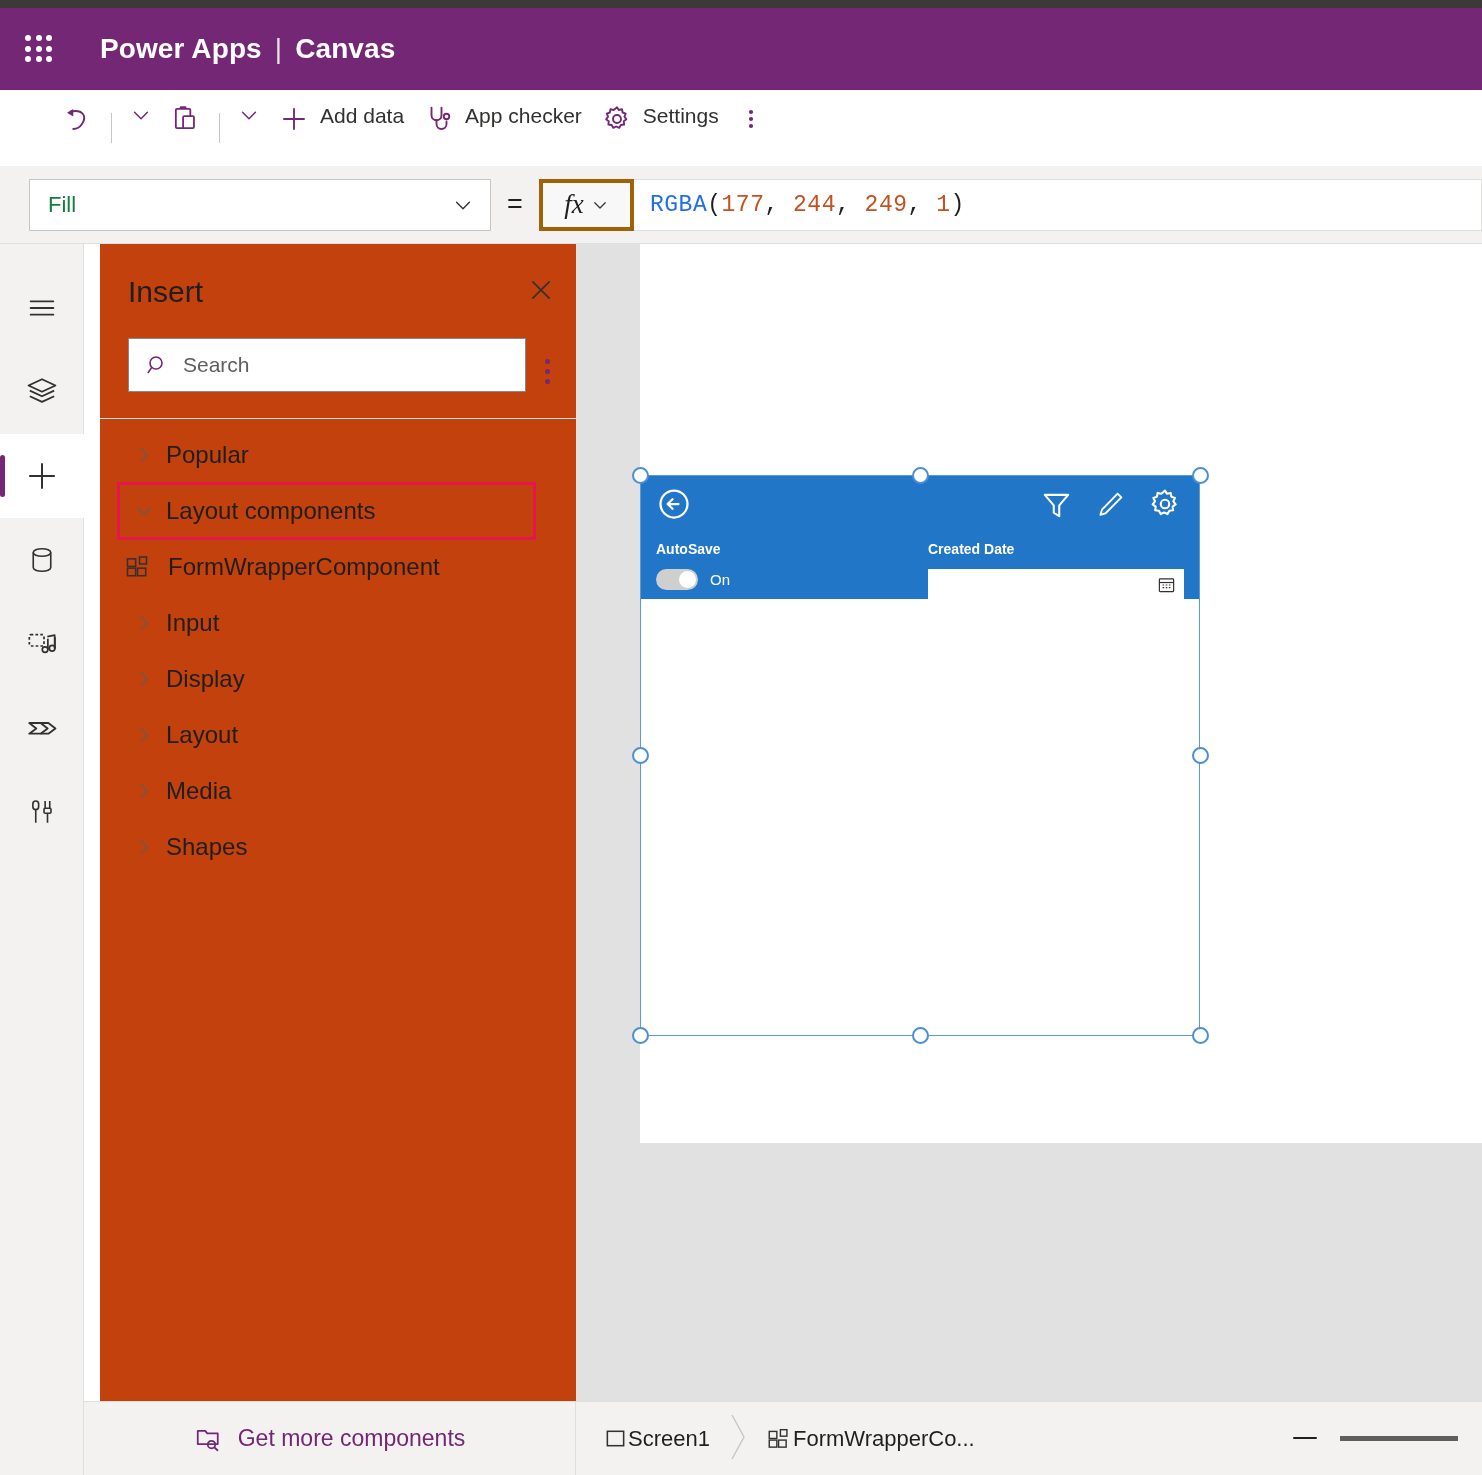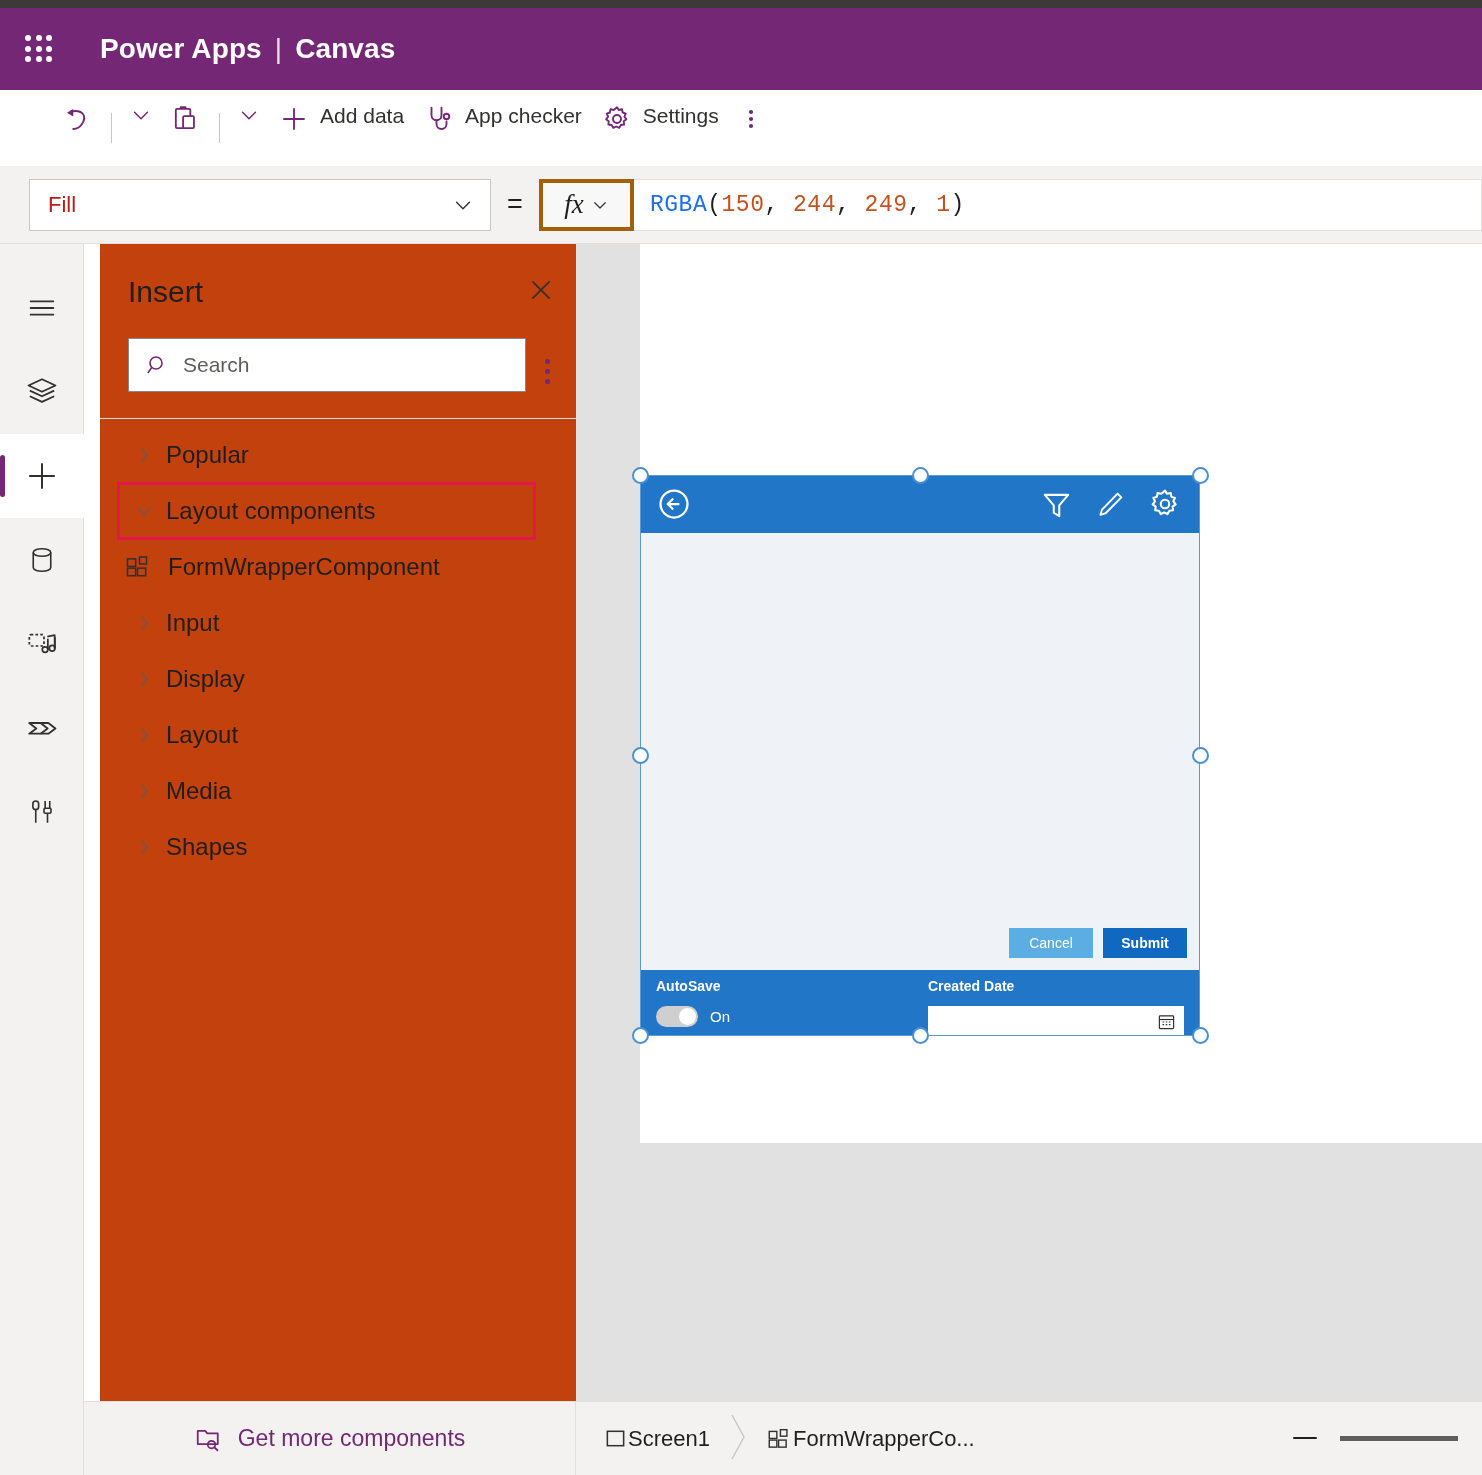--- a/index.html
+++ b/index.html
@@ -58,21 +58,21 @@
     position: absolute; top: 166px; left: 0; width: 1482px; height: 78px;
     background: #f3f2f1;
     display: flex; align-items: center; border-bottom: 1px solid #e1dfdd;
   }
   .prop-select {
     margin-left: 29px; width: 462px; height: 52px;
     background: #ffffff; border: 1px solid #c8c6c4;
     display: flex; align-items: center; justify-content: space-between;
     padding: 0 16px 0 18px; cursor: pointer;
   }
-  .prop-select .pv { font-size: 22px; color: #b91c1c; }
+  .prop-select .pv { font-size: 22px; color: #15803d; }
   .eq {
     width: 48px; text-align: center; font-size: 27px; color: #201f1e; font-weight: 500;
   }
   .fx-box {
     width: 95px; height: 52px; background: #f8f8f8; border: 4px solid #a16207;
     display: flex; align-items: center; justify-content: center; gap: 7px; cursor: pointer;
   }
   .fx-box .fxt { font-family: "Liberation Serif", serif; font-style: italic; font-size: 27px; color: #201f1e; }
   .formula-input {
     flex: 1; height: 52px; background: #ffffff; border: 1px solid #e1dfdd;
@@ -331,21 +331,21 @@
       <span class="fxt">fx</span>
       <span class="ico">
         <svg width="18" height="18" viewBox="0 0 24 24" fill="none" stroke="#323130" stroke-width="1.6" stroke-linecap="round" stroke-linejoin="round">
             <path d="M5 9 L12 16 L19 9"></path>
           </svg>
       </span>
     </div>
     <div class="formula-input">
       <span class="fn-name">RGBA</span>
         <span class="fn-paren">(</span>
-        <span class="fn-num">150</span>
+        <span class="fn-num">177</span>
         <span class="fn-paren">,&nbsp;</span>
         <span class="fn-num">244</span>
         <span class="fn-paren">,&nbsp;</span>
         <span class="fn-num">249</span>
         <span class="fn-paren">,&nbsp;</span>
         <span class="fn-num">1</span>
         <span class="fn-paren">)</span>
     </div>
   </div>
 
@@ -554,26 +554,20 @@
           </span>
           <span class="ico">
             <svg width="34" height="34" viewBox="0 0 24 24" fill="none" stroke="#ffffff" stroke-width="1.5" stroke-linejoin="round">
               <circle cx="12" cy="12" r="3"></circle>
               <path d="M12 2.6 l1.4 2.2 2.6-.6 .5 2.6 2.5 .9 -1.1 2.4 1.6 2.1 -2.1 1.6 .3 2.6 -2.6 .4 -1.3 2.3 -2.4-1.1 -2.4 1.1 -1.3-2.3 -2.6-.4 .3-2.6 -2.1-1.6 1.6-2.1 -1.1-2.4 2.5-.9 .5-2.6 2.6 .6 Z"></path>
             </svg>
           </span>
         </span>
       </div>
 
-      <div class="comp-body">
-        <div class="form-actions">
-          <button class="btn btn-cancel">Cancel</button>
-          <button class="btn btn-submit">Submit</button>
-        </div>
-      </div>
 
       <div class="comp-footer">
         <div class="foot-col">
           <div class="foot-label">AutoSave</div>
           <div class="toggle-wrap">
             <div class="toggle">
                 <span class="knob"></span>
               </div>
             <span class="toggle-label">On</span>
           </div>

